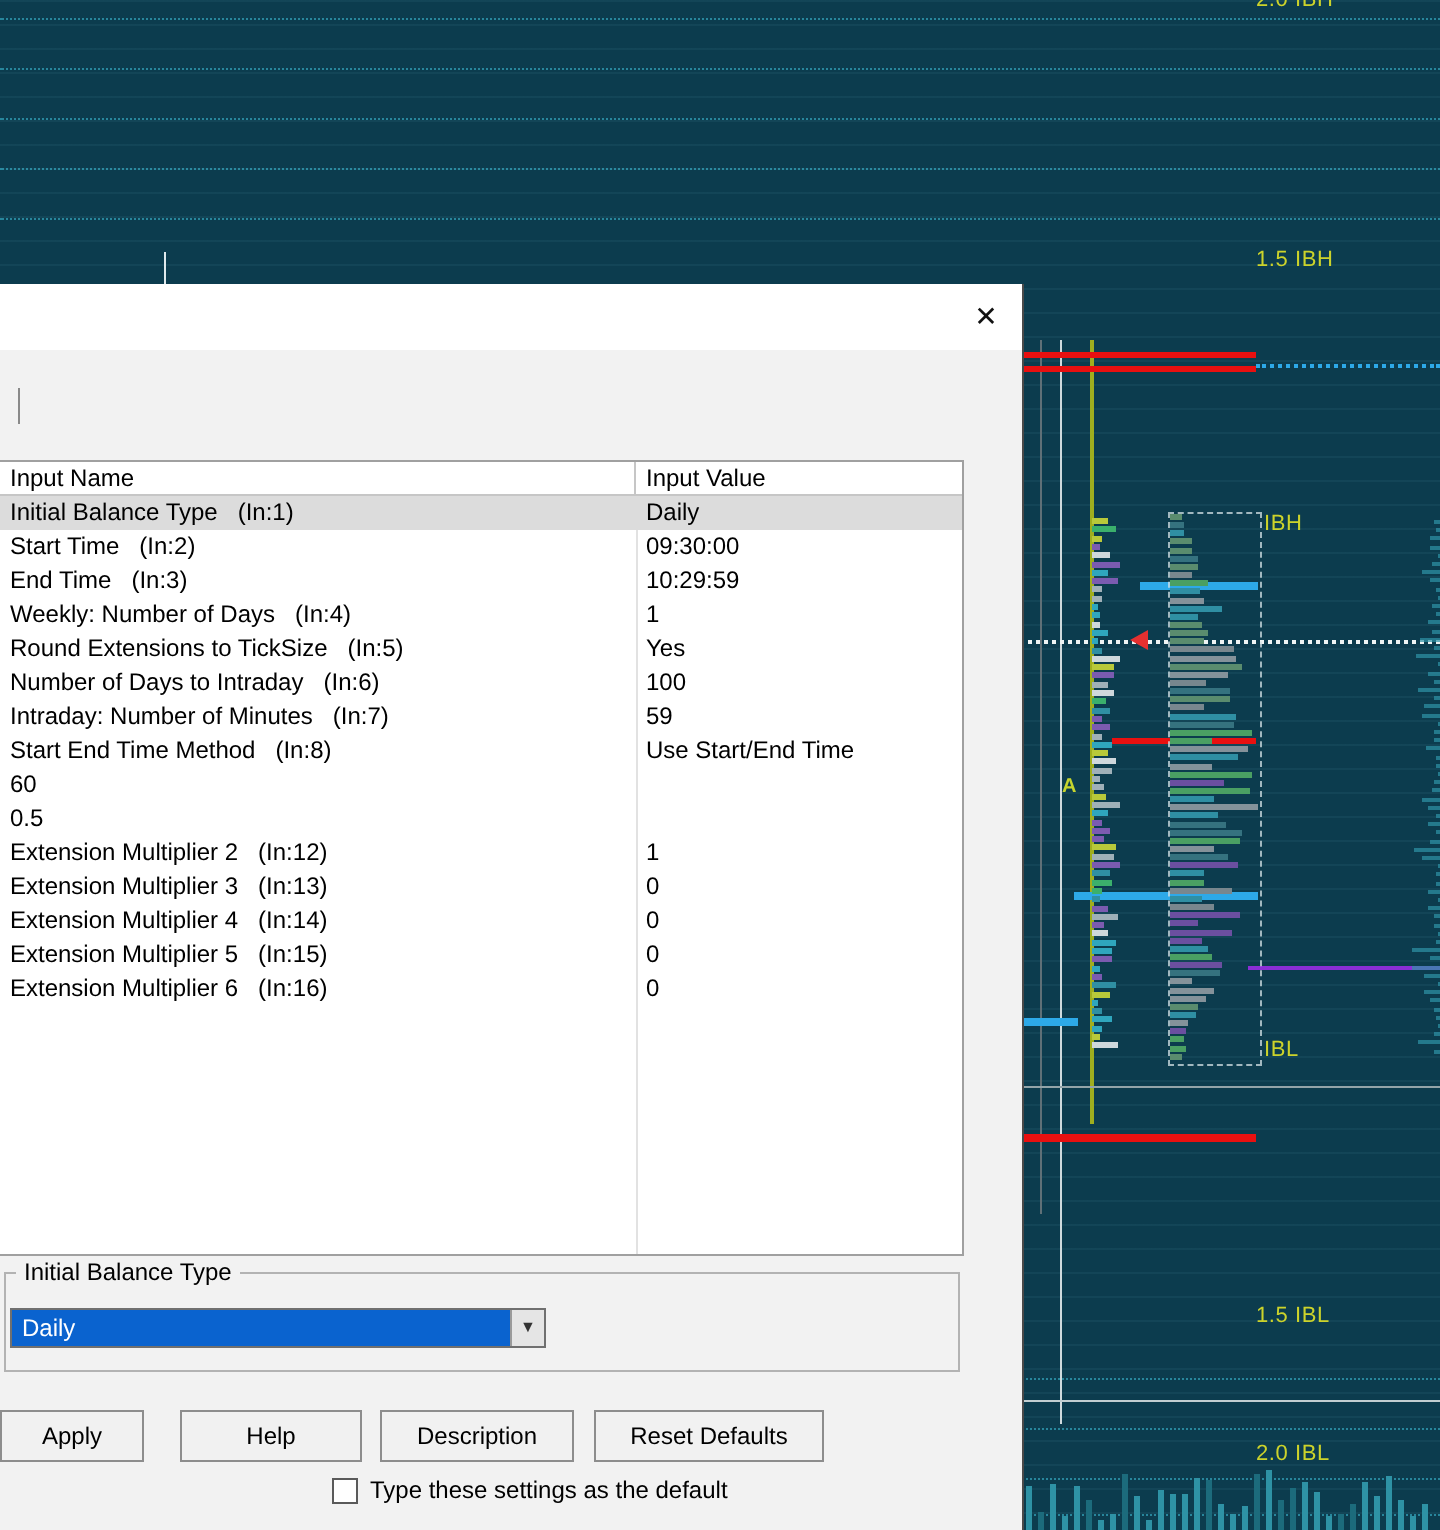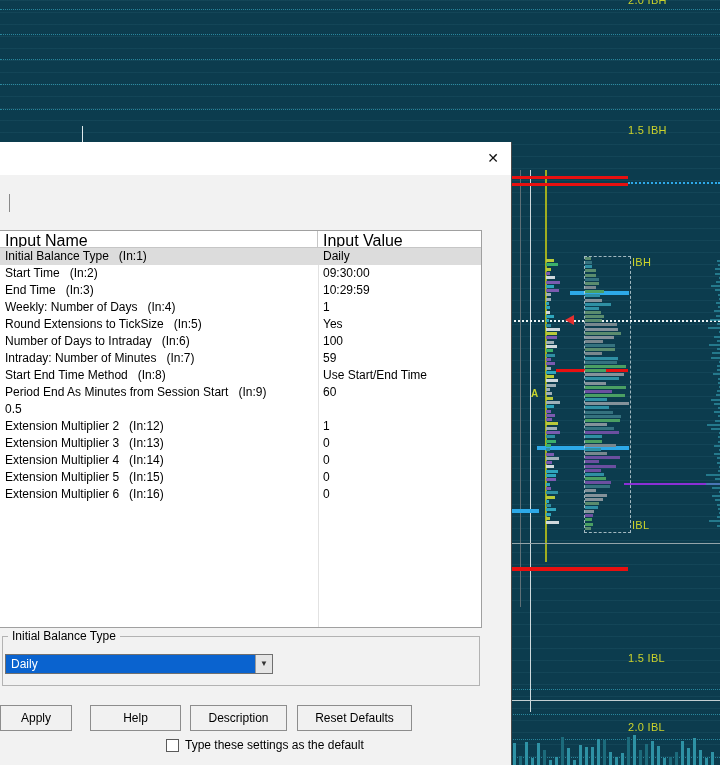--- a/index.html
+++ b/index.html
@@ -22,21 +22,21 @@
   #dialog { position:absolute; left:0; top:142px; width:512px; height:623px; background:#f2f2f2;
             border-right:1px solid #4a4a4a; z-index:10; }
   .titlebar { position:absolute; left:0; top:0; width:100%; height:33px; background:#ffffff; }
   .close-btn { position:absolute; top:6px; right:7px; width:22px; height:20px; text-align:center;
                font-size:14px; line-height:20px; color:#111; background:transparent; border:none; cursor:pointer; }
   .tab-stub { position:absolute; left:9px; top:52px; width:1px; height:18px; background:#8a8a8a; }
 
   .list { position:absolute; left:0; top:88px; width:482px; height:398px; background:#fff;
           border:1px solid #a0a0a0; border-left:none; }
   .lheader { display:flex; height:17px; background:#fff; border-bottom:1px solid #c6c6c6; }
-  .hcell { font-size:16px; color:#000; padding:1px 5px; white-space:pre; overflow:hidden; }
+  .hcell { font-size:12px; color:#000; padding:1px 5px; white-space:pre; overflow:hidden; }
   .hcell.name { width:318px; border-right:1px solid #c6c6c6; }
   .hcell.val  { flex:1; }
   .trow { display:flex; height:17px; position:relative; z-index:2; }
   .trow.sel { background:#dcdcdc; }
   .cell { font-size:12px; color:#000; padding:1px 5px; white-space:pre; overflow:hidden; }
   .cell.name { width:318px; }
   .cell.val  { flex:1; }
   .vdivider { position:absolute; left:318px; top:17px; bottom:0; width:1px; background:#e2e2e2; z-index:1; }
 
   .grouplabel { position:absolute; left:8px; top:487px; font-size:12px; color:#000; background:#f2f2f2;
@@ -375,21 +375,20 @@
           </div>
           <div class="trow">
             <div class="cell name">Intraday: Number of Minutes   (In:7)</div>
             <div class="cell val">59</div>
           </div>
           <div class="trow">
             <div class="cell name">Start End Time Method   (In:8)</div>
             <div class="cell val">Use Start/End Time</div>
           </div>
           <div class="trow">
-            <div class="cell name">Period End As Minutes from Session Start   (In:9)</div>
             <div class="cell val">60</div>
           </div>
           <div class="trow">
             <div class="cell val">0.5</div>
           </div>
           <div class="trow">
             <div class="cell name">Extension Multiplier 2   (In:12)</div>
             <div class="cell val">1</div>
           </div>
           <div class="trow">

